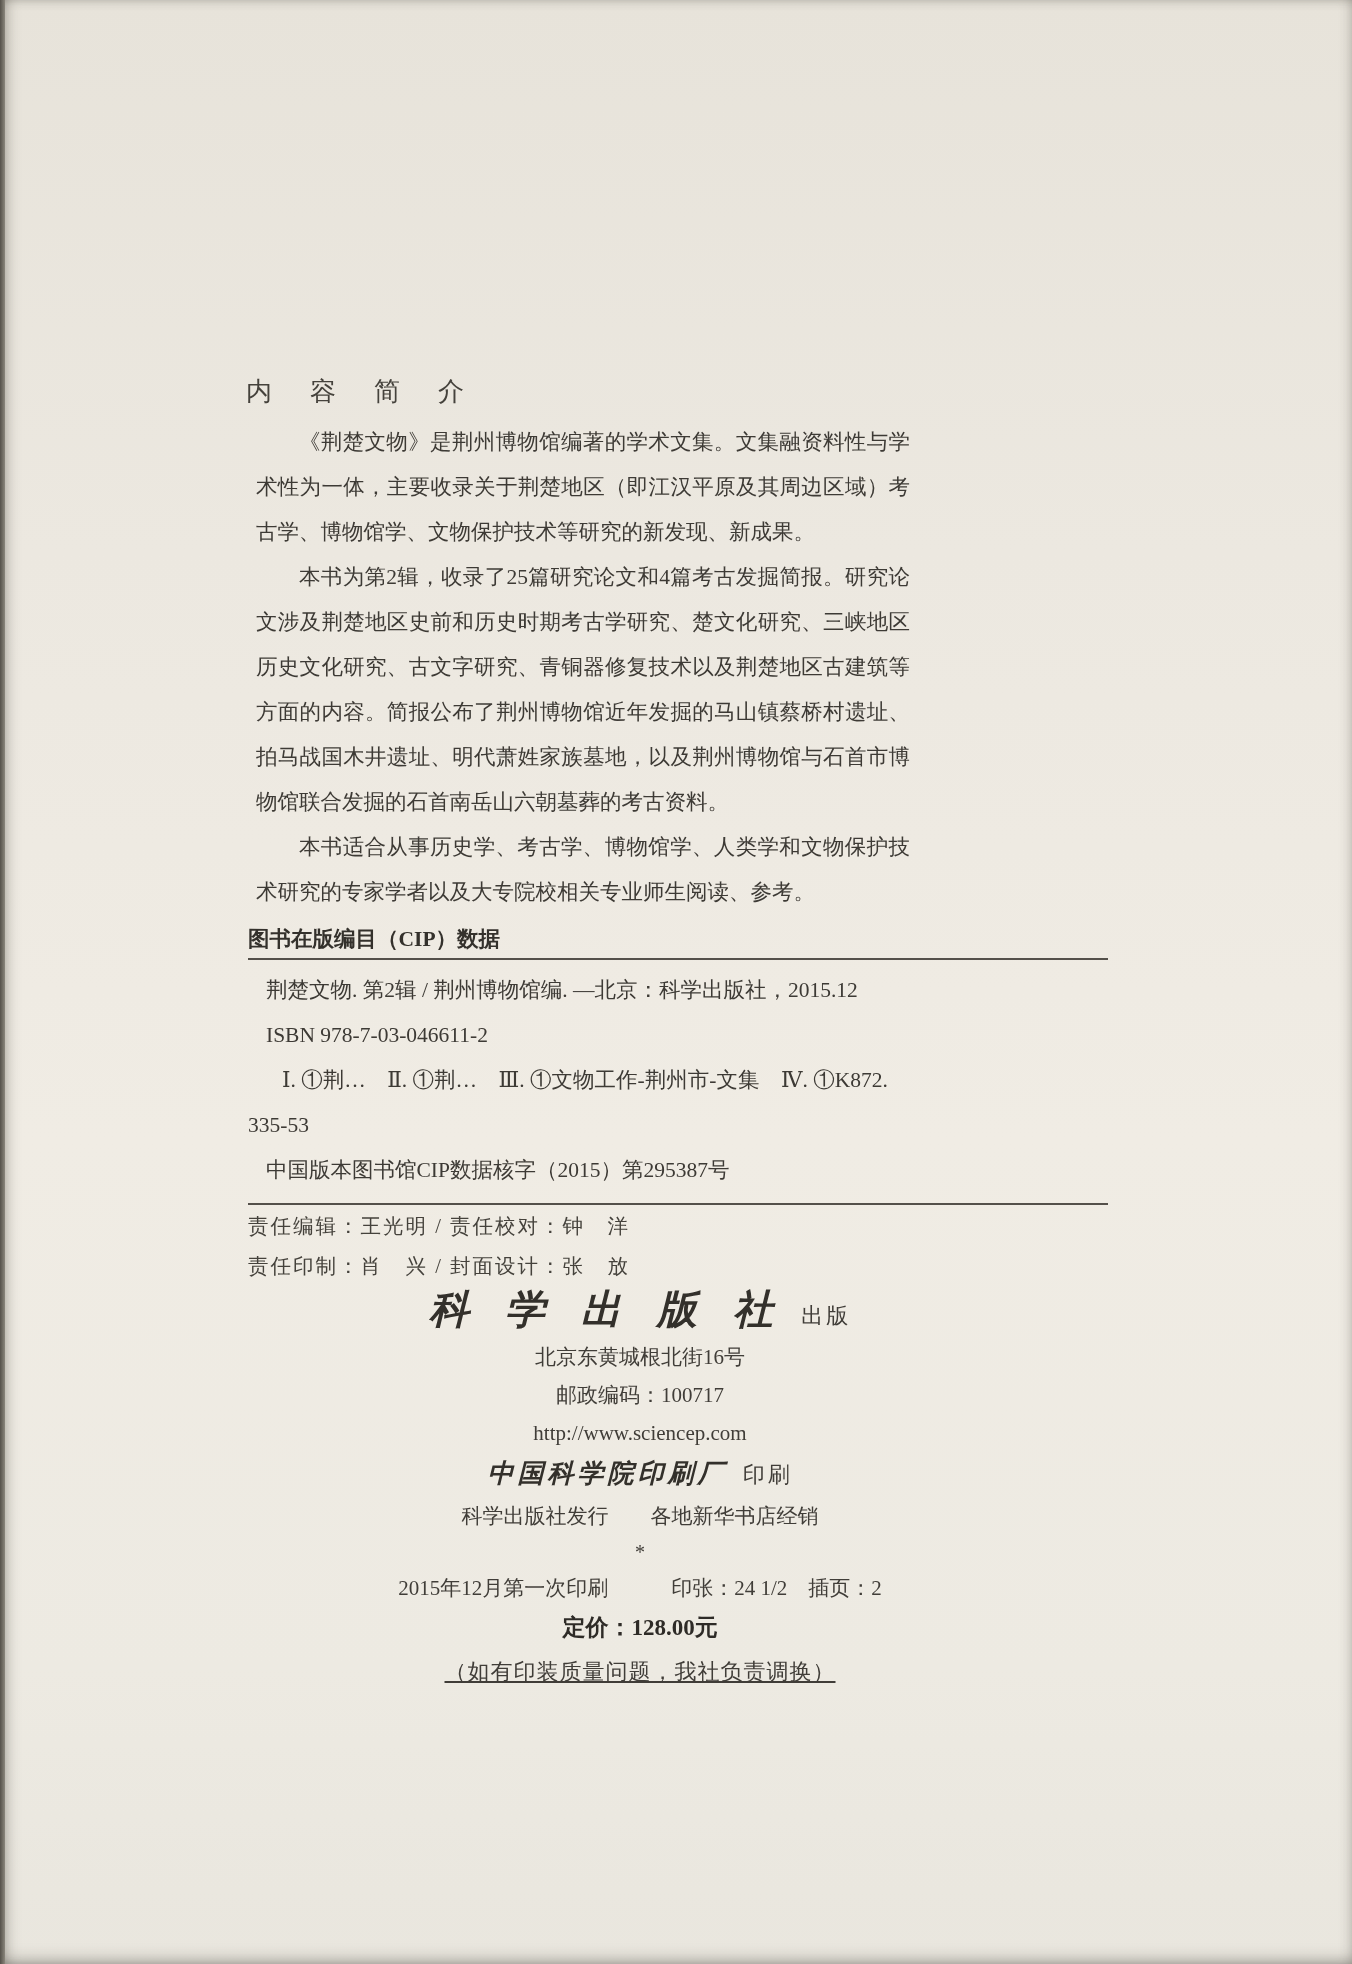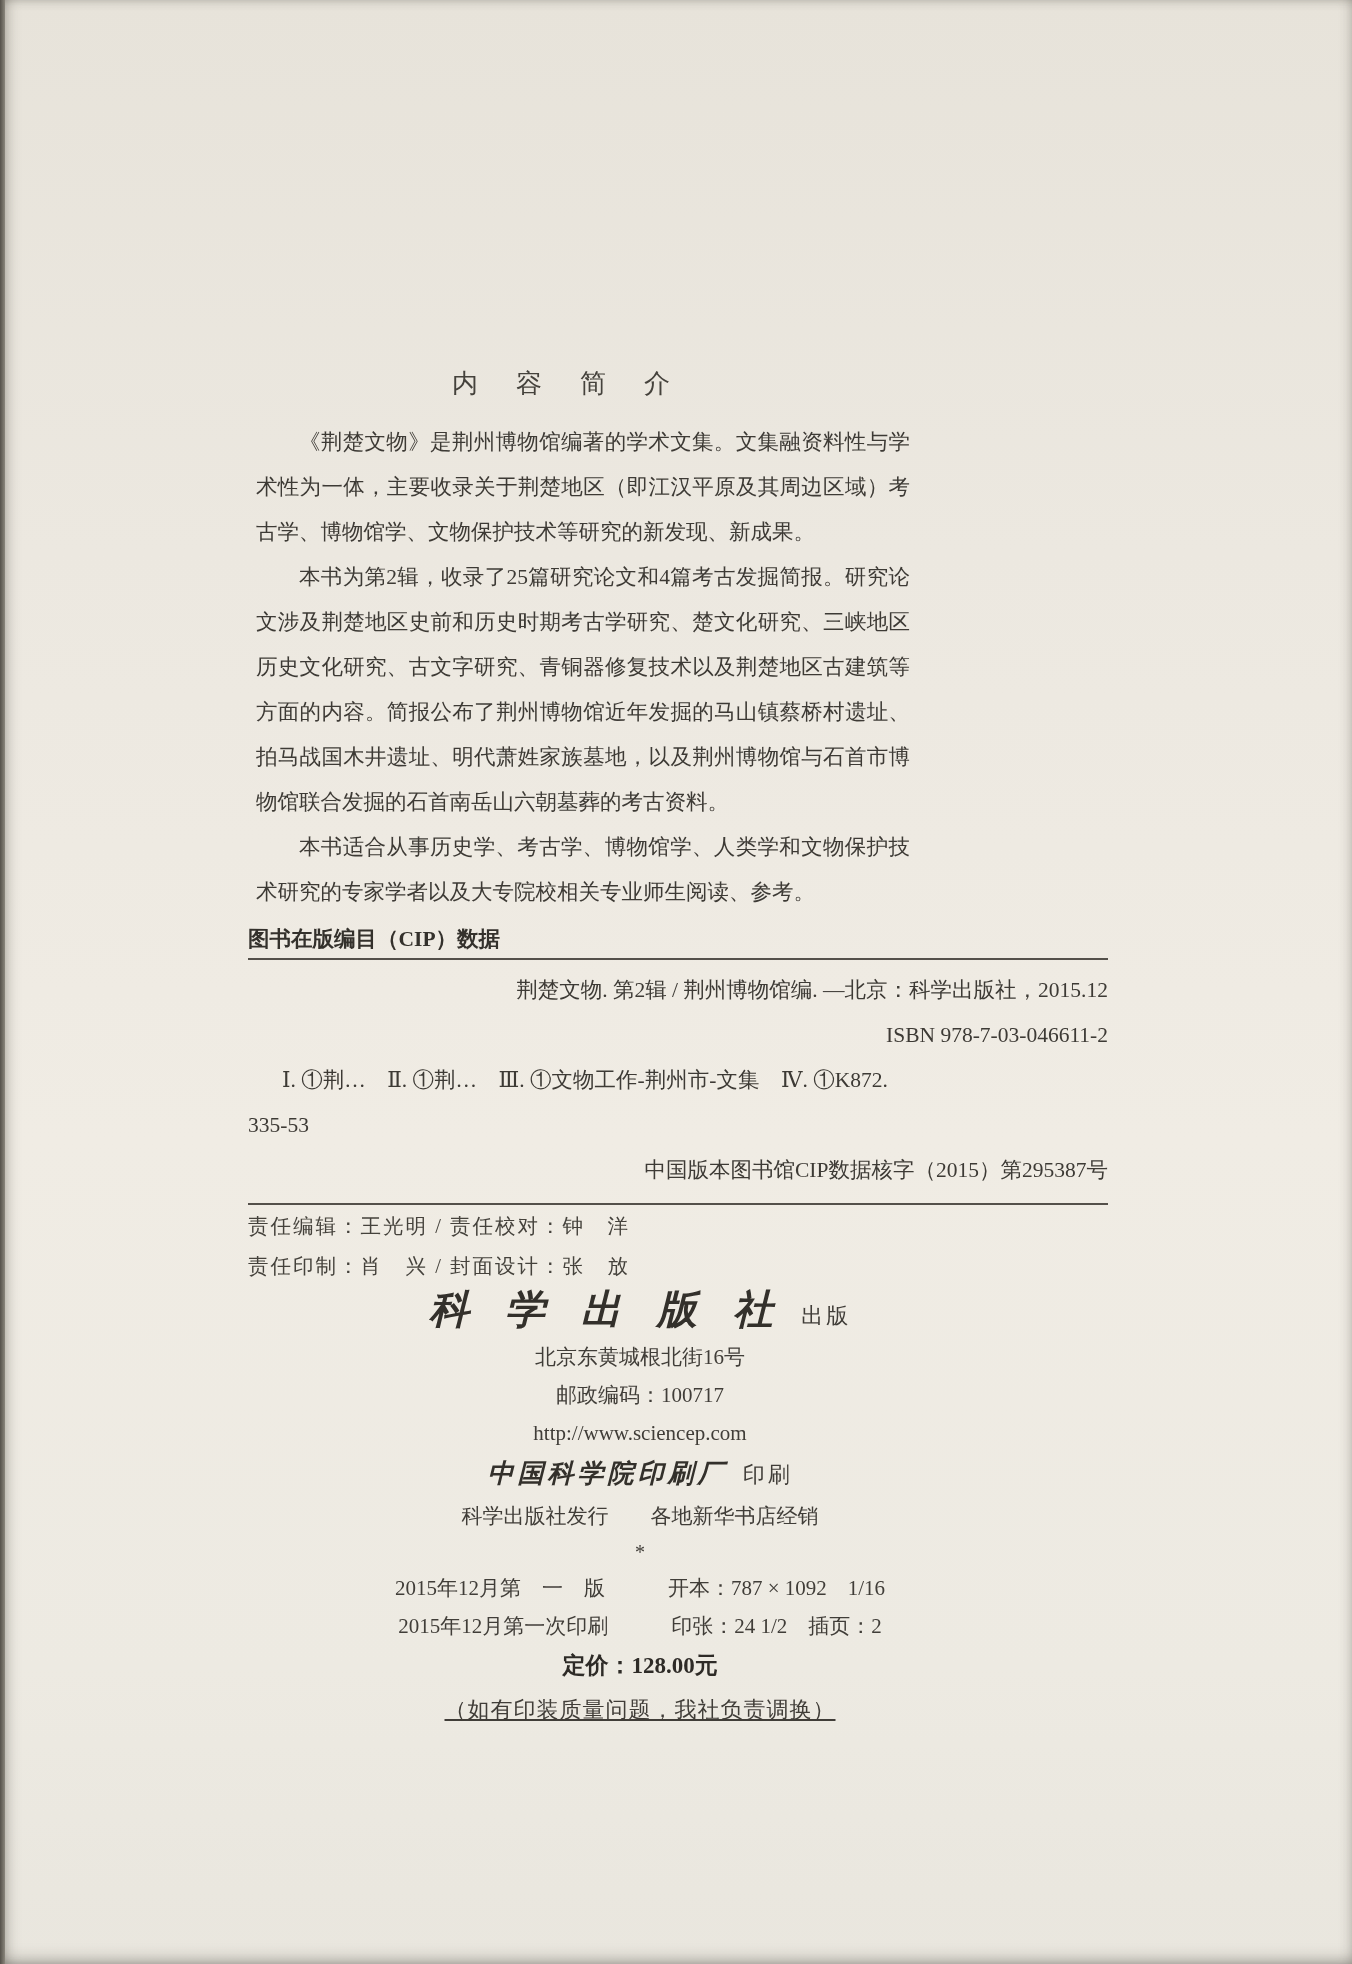--- a/index.html
+++ b/index.html
@@ -18,38 +18,38 @@
       inset -9px 0 14px -9px rgba(58,54,45,0.28),
       inset 0 -12px 16px -9px rgba(58,54,45,0.35),
       inset 0 9px 12px -9px rgba(58,54,45,0.18);
   }
   .left-edge {
     position: absolute; left: 0; top: 0; bottom: 0; width: 5px;
     background: linear-gradient(90deg, #55514a, #8a867c);
   }
   .title {
     position: absolute; left: 230px; top: 358px; width: 652px;
-    margin: 8px; text-align: center;
+    margin: 16px; 
     font-size: 26px; font-weight: normal; letter-spacing: 6px;
     color: #45423c;
   }
   .intro {
     position: absolute; left: 230px; top: 420px; width: 654px;
     font-size: 21.5px; line-height: 45px; text-align: justify; margin-left: 26px;
   }
   .intro p { margin: 0; text-indent: 2em; }
   .cip {
     position: absolute; left: 248px; top: 924px; width: 860px;
     font-size: 21.5px; line-height: 45px;
   }
   .cip-header { font-weight: bold; font-size: 21.5px; line-height: 30px; color: #34312c; }
   .rule { border: none; border-top: 2px solid #54504a; margin: 4px 0 8px 0; }
   .rule-bottom { margin-top: 10px; }
   .cip-line { white-space: nowrap; }
-  .cip-line.indent1 { padding-left: 18px; text-align: right; }
+  .cip-line.indent1 { padding-left: 18px; }
   .cip-line.indent2 { padding-left: 34px; }
   .staff {
     position: absolute; left: 248px; top: 1206px; width: 640px;
     font-size: 20.5px; line-height: 40px;
     color: #45423c; letter-spacing: 2px;
   }
   .colophon {
     position: absolute; left: 230px; top: 1288px; width: 820px;
     text-align: center; font-size: 21px; line-height: 38px;
     color: #403d38;
@@ -103,18 +103,17 @@
     </div>
     <div>北京东黄城根北街16号</div>
     <div>邮政编码：100717</div>
     <div>http://www.sciencep.com</div>
     <div class="press-line">
       <span class="script small">中国科学院印刷厂</span>
       <span class="press-label">印刷</span>
     </div>
     <div>科学出版社发行　　各地新华书店经销</div>
     <div class="star-line">*</div>
-    <div>2015年12月第　一　版　　　开本：787 × 1092　1/16</div>
     <div>2015年12月第一次印刷　　　印张：24 1/2　插页：2</div>
     <div class="price-line">定价：128.00元</div>
     <div class="notice-line">（如有印装质量问题，我社负责调换）</div>
   </div>
 </div>
 
 </body></html>

